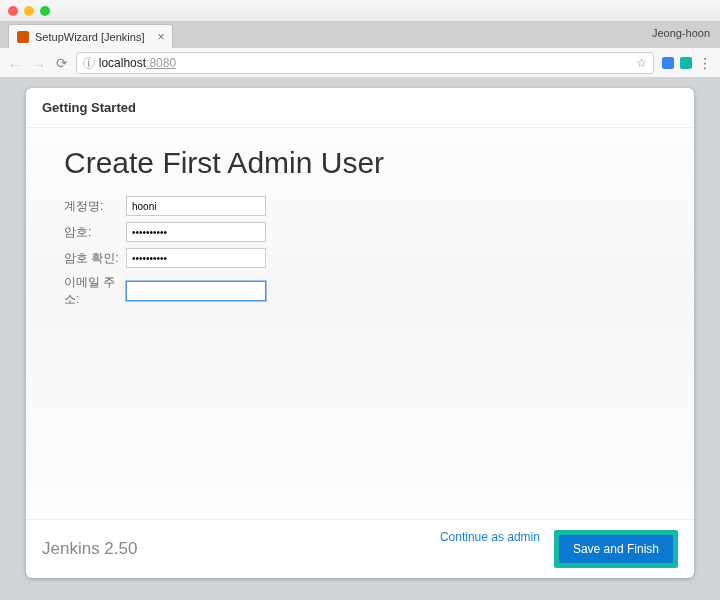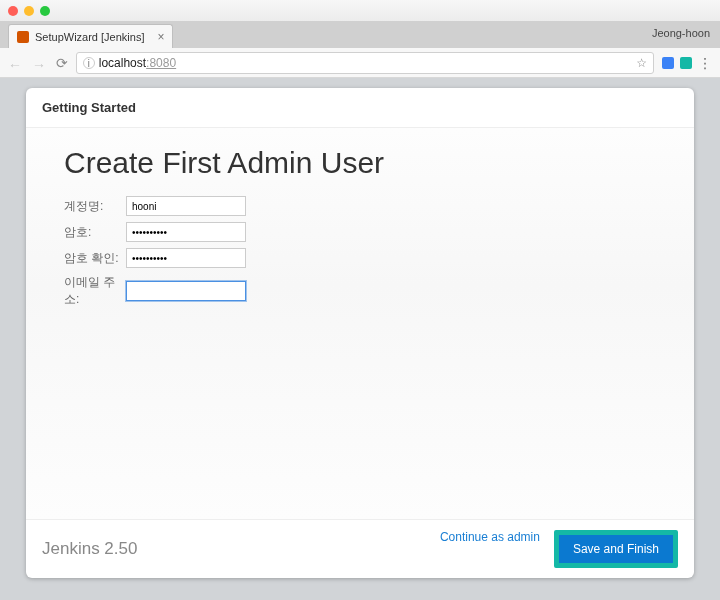--- a/index.html
+++ b/index.html
@@ -34,21 +34,21 @@
   .ext-icons .menu { color: #6b6b6b; font-size: 14px; }
   
   
   .viewport { background: #d1d4d7; height: calc(600px - 22px - 26px - 30px); padding: 10px 26px 22px 26px; }
   .modal { background: #fff; height: 100%; border-radius: 6px; box-shadow: 0 1px 4px rgba(0,0,0,0.25); display: flex; flex-direction: column; }
   .modal-header { padding: 12px 16px; border-bottom: 1px solid #eee; font-size: 13px; color: #333; font-weight: 600; }
   .modal-body { flex: 1; padding: 18px 38px; overflow: auto; background: linear-gradient(#fdfdfd, #f7f7f7 40%, #fdfdfd); }
   .modal-body h1 { font-size: 30px; font-weight: 400; color: #333; margin-bottom: 16px; }
   .form-row { display: flex; align-items: center; margin-bottom: 6px; }
   .form-row label { width: 58px; font-size: 12px; color: #666; text-align: left; margin-right: 4px;}
-  .form-row input { width: 120px; height: 20px; border: 1px solid #ccc; font-size: 10px; padding: 0 5px; background: #fff; }
+  .form-row input { width: 140px; height: 20px; border: 1px solid #ccc; font-size: 10px; padding: 0 5px; background: #fff; }
   .form-row input.focused { border: 1px solid #4a90e2; outline: 1px solid rgba(74,144,226,0.5); }
   .modal-footer { border-top: 1px solid #eee; padding: 10px 16px; display: flex; align-items: center; }
   .version { font-size: 17px; color: #888; }
   .footer-actions { margin-left: auto; display: flex; align-items: flex-start; gap: 14px; }
   .link-btn { color: #1a7fd4; font-size: 12px; cursor: pointer; }
   .primary-btn { background: #0b79d0; color: #fff; border: 5px solid #14b8a6; padding: 7px 14px; font-size: 12px; border-radius: 2px; cursor: pointer; }
 </style>
 </head>
 <body>
 

